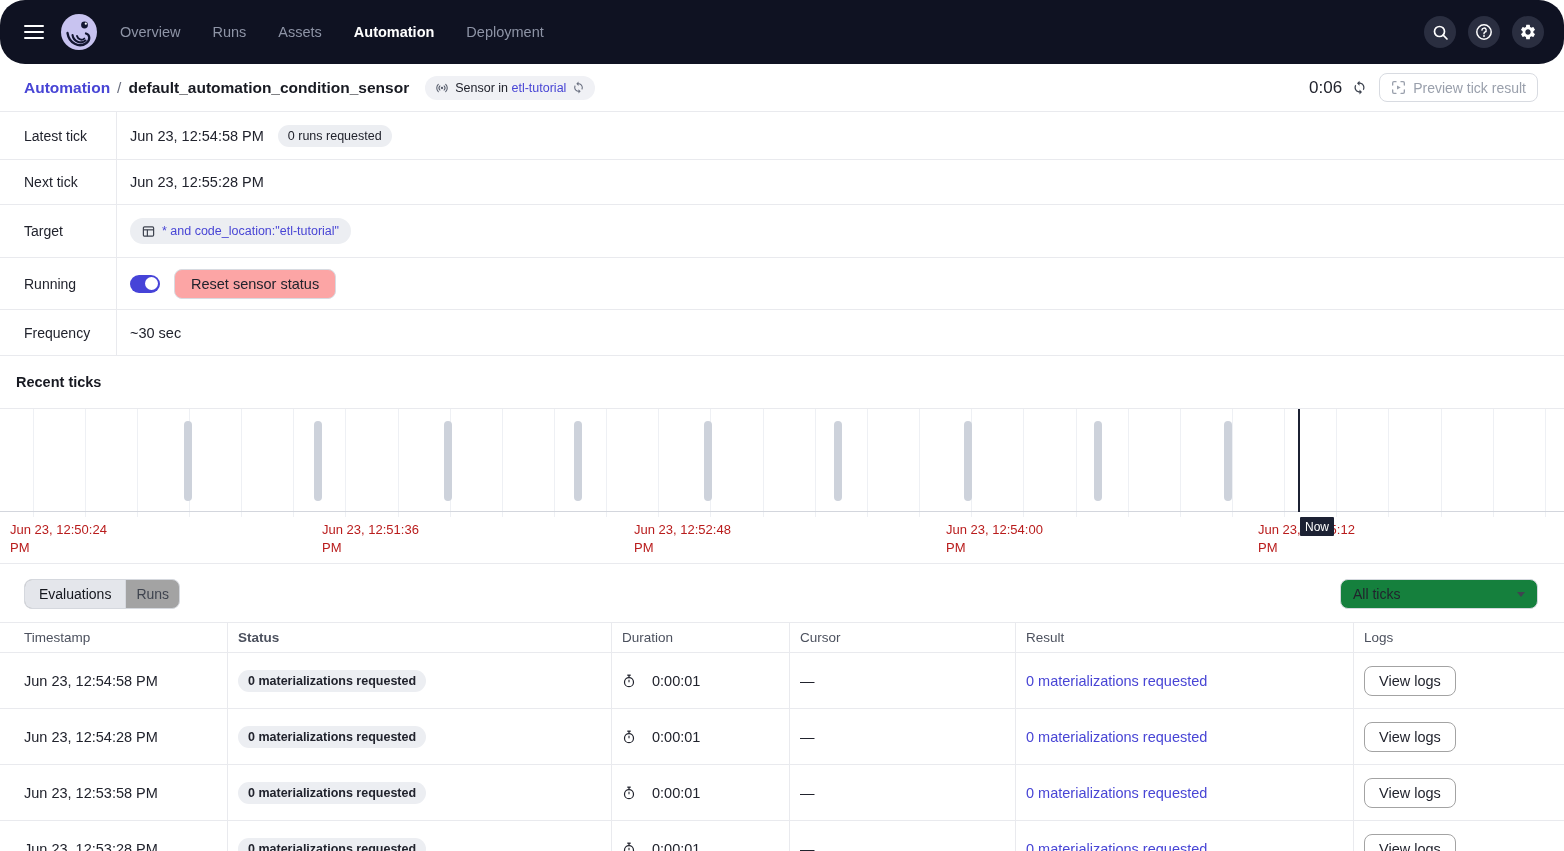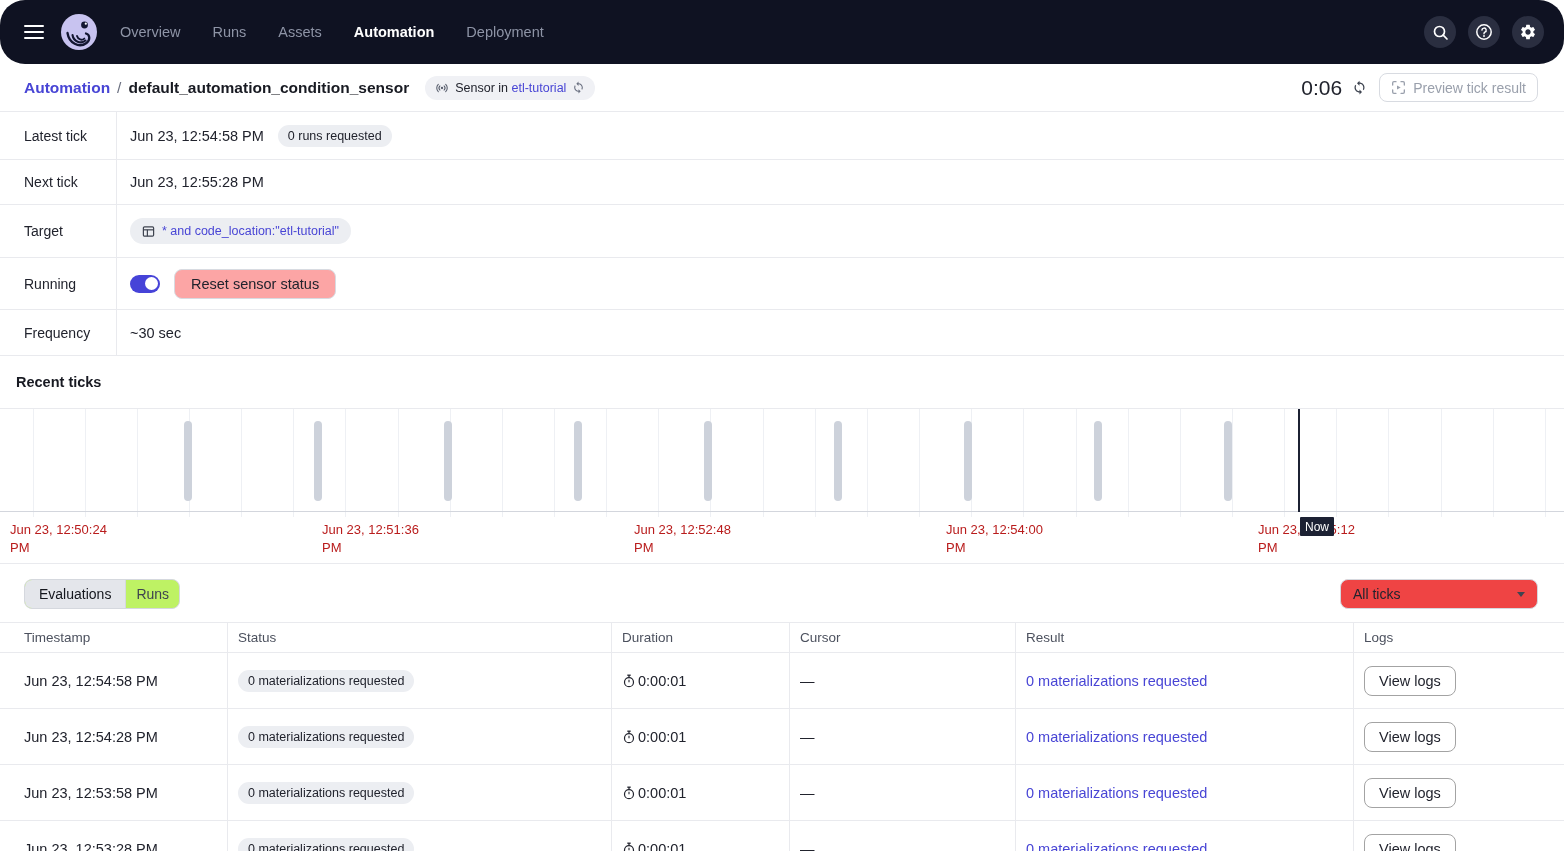--- a/index.html
+++ b/index.html
@@ -19,21 +19,21 @@
 
 
 .crumb-row{position:absolute;top:64px;left:0;width:100%;height:48px;border-bottom:1px solid #e9eaee;display:flex;align-items:center;background:#fff;}
 .crumb{margin-left:24px;font-size:15.5px;display:flex;align-items:center;gap:7px;}
 .crumb-link{color:#4845d5;font-weight:600;cursor:pointer;}
 .crumb-sep{color:#6b7080;font-weight:400;}
 .crumb-name{font-weight:700;color:#181a22;}
 .sensor-chip{margin-left:16px;height:24px;border-radius:12px;background:#f0f1f5;display:flex;align-items:center;gap:6px;padding:0 10px;font-size:12.5px;color:#21232d;}
 .sensor-chip a{color:#4845d5;text-decoration:none;cursor:pointer;}
 .crumb-right{margin-left:auto;margin-right:26px;display:flex;align-items:center;}
-.countdown{font-size:21px;color:#21232d;}
+.countdown{font-size:17px;color:#21232d;}
 .sync-btn{margin-left:10px;display:flex;align-items:center;cursor:pointer;}
 .preview-btn{margin-left:12px;height:29px;border-radius:8px;border:1px solid #d8dbe1;background:#fff;color:#9aa0ac;font-size:14px;display:flex;align-items:center;gap:7px;padding:0 11px;}
 
 
 .details{position:absolute;top:112px;left:0;width:100%;}
 .drow{display:flex;border-bottom:1px solid #e9eaee;}
 .dlabel{width:117px;flex-shrink:0;border-right:1px solid #e9eaee;display:flex;align-items:center;padding-left:24px;font-size:14px;color:#21232d;}
 .dval{display:flex;align-items:center;padding-left:13px;font-size:14.5px;gap:14px;color:#21232d;}
 .badge{height:22px;border-radius:11px;background:#eceef2;display:flex;align-items:center;padding:0 10px;font-size:12.5px;color:#21232d;}
 .target-chip{height:26px;border-radius:13px;background:#eceef2;display:flex;align-items:center;gap:7px;padding:0 12px;font-size:12.5px;color:#4845d5;cursor:pointer;}
@@ -46,40 +46,40 @@
 .chart{position:absolute;top:408px;left:0;width:1564px;height:144px;border-top:1px solid #e9eaee;}
 .gridline{position:absolute;top:0;width:1px;height:108px;background:#eef0f4;}
 .axis{position:absolute;top:102px;left:0;width:1564px;height:1px;background:#d3d6dd;}
 .tickbar{position:absolute;top:12px;width:8px;height:80px;border-radius:4px;background:#cdd2db;cursor:pointer;}
 .nowline{position:absolute;left:1298px;top:0;width:2px;height:103px;background:#1c2133;}
 .nowbadge{position:absolute;left:1300px;top:108px;height:19px;background:#1c2133;color:#fff;font-size:12px;display:flex;align-items:center;justify-content:center;padding:0 5px;border-radius:1px;}
 .axlabel{position:absolute;top:112px;font-size:13px;line-height:18px;color:#b91c1c;}
 
 
 .tabs-row{position:absolute;top:563px;left:0;width:100%;height:59px;border-top:1px solid #e9eaee;}
-.seg{position:absolute;left:24px;top:15px;height:30px;display:flex;border:1px solid #d5d8de;border-radius:8px;overflow:hidden;background:#bef264;}
+.seg{position:absolute;left:24px;top:15px;height:30px;display:flex;border:1px solid #d5d8de;border-radius:8px;overflow:hidden;background:#a3a3a3;}
 .seg-item{display:flex;align-items:center;padding:0 10px;font-size:14px;color:#3f444f;cursor:pointer;}
 .seg-item.active{background:#e4e6eb;color:#14161d;border-right:1px solid #d5d8de;padding:0 14px;}
-.allticks{position:absolute;right:26px;top:15px;width:198px;height:30px;border:1px solid #d5d8de;border-radius:8px;display:flex;align-items:center;padding:0 12px;font-size:14px;background:#ef4444;color:#21232d;cursor:pointer;}
+.allticks{position:absolute;right:26px;top:15px;width:198px;height:30px;border:1px solid #d5d8de;border-radius:8px;display:flex;align-items:center;padding:0 12px;font-size:14px;background:#15803d;color:#21232d;cursor:pointer;}
 .caret{margin-left:auto;width:0;height:0;border-left:4.5px solid transparent;border-right:4.5px solid transparent;border-top:5px solid #3f4450;}
 
 
 .table{position:absolute;top:622px;left:0;width:1564px;border-top:1px solid #e9eaee;}
 .thead{display:flex;height:30px;border-bottom:1px solid #e9eaee;}
 .th{font-size:13.5px;color:#4c515e;display:flex;align-items:center;border-right:1px solid #e9eaee;padding-left:10px;}
 .th:first-child{padding-left:24px;}
 .th:last-child{border-right:none;}
 .tr{display:flex;height:56px;border-bottom:1px solid #e9eaee;}
 .td{display:flex;align-items:center;border-right:1px solid #e9eaee;padding-left:10px;font-size:14.5px;color:#21232d;}
 .td:first-child{padding-left:24px;}
 .td:last-child{border-right:none;}
-.c1{width:228px;} .c2{width:384px;} .c3{width:178px;} .c4{width:226px;} .c5{width:338px;} .c6{width:210px;}
+.c1{width:228px;} .c2{width:384px;font-weight:bold;} .c3{width:178px;} .c4{width:226px;} .c5{width:338px;} .c6{width:210px;}
 .result-link{color:#4845d5;cursor:pointer;}
 .viewlogs-btn{height:30px;border-radius:8px;border:1px solid #a3a3a3;background:#fff;font-size:14.5px;color:#21232d;display:flex;align-items:center;padding:0 14px;cursor:pointer;}
-.dur{display:flex;align-items:center;gap:2px;}
+.dur{display:flex;align-items:center;gap:16px;}
 </style>
 </head>
 <body>
 
 <div class="page">
 
   <div class="nav">
     <div class="hamburger">
         <span></span>
         <span></span>

